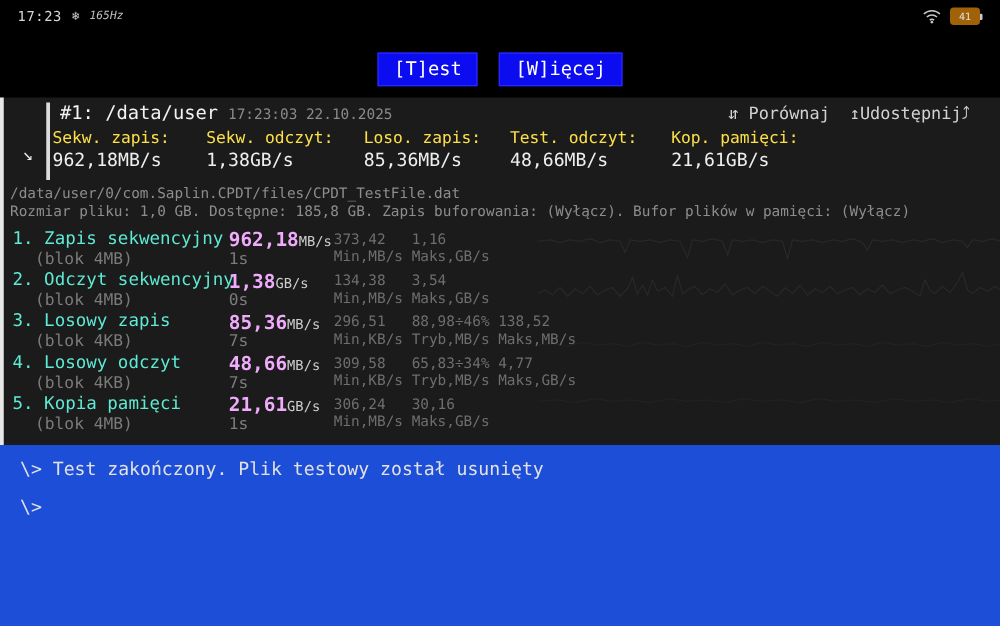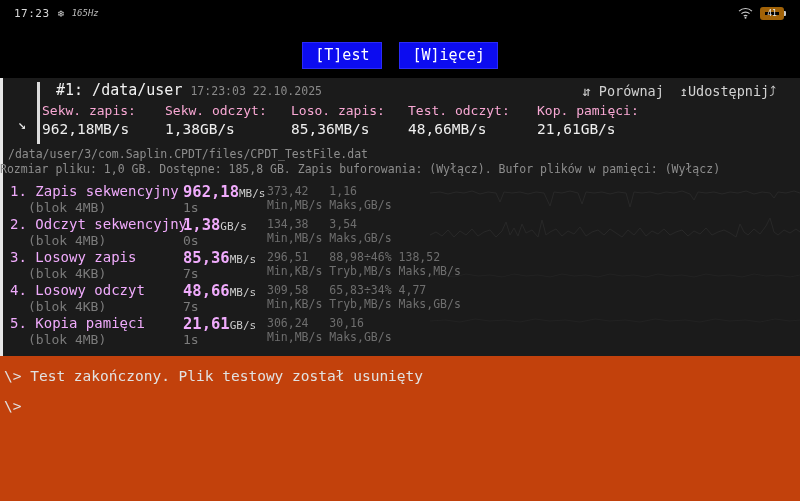--- a/index.html
+++ b/index.html
@@ -10,74 +10,74 @@
   .statusbar { position:absolute; top:0; left:0; width:800px; height:26px;
     display:flex; align-items:center; justify-content:space-between;
     padding:0 14px; color:#d6d6d6; font-size:11px; }
   .sb-left { display:flex; align-items:center; gap:8px; }
   .sb-time { letter-spacing:.5px; }
   .sb-flake { font-size:10px; color:#cfcfcf; }
   .sb-hz { font-style:italic; font-size:9px; color:#bdbdbd; }
   .sb-right { display:flex; align-items:center; gap:7px; }
   .wifi { width:15px; height:12px; }
   .battery { display:flex; align-items:center; }
-  .batt-body { width:24px; height:13px; border:5px solid #a16207; border-radius:3px;
+  .batt-body { width:24px; height:13px; border:7px solid #a16207; border-radius:3px;
     font-size:8px; color:#e3e3e3; display:flex; align-items:center; justify-content:center; }
   .batt-nub { width:2px; height:5px; background:#c9c9c9; border-radius:0 1px 1px 0; }
 
   
   .btnrow { position:absolute; top:42px; left:0; width:800px;
     display:flex; justify-content:center; gap:17px; }
   .blue-btn { background:#0c0cf0; color:#ffffff; border:1px solid #2a2af8;
     font-family:"DejaVu Sans Mono", monospace; font-size:15px;
     padding:3px 12px 4px 12px; cursor:pointer; }
 
   
   .panel { position:absolute; top:78px; left:0; width:800px; height:278px;
     background:#1b1b1b; }
   .edge-strip { position:absolute; left:0; top:0; width:3px; height:278px;
     background:#e8e8e8; }
   .sel-bar { position:absolute; left:37px; top:4px; width:3px; height:62px;
     background:#dcdcdc; }
   .sel-arrow { position:absolute; left:18px; top:38px; color:#e8e8e8; font-size:14px; }
-  .res-title { position:absolute; left:56px; top:3px; color:#f2f2f2; font-size:15px; }
+  .res-title { position:absolute; left:48px; top:3px; color:#f2f2f2; font-size:15px; }
   .res-time { color:#8a8a8a; font-size:11.5px; margin-left:8px; }
   .actions { position:absolute; right:24px; top:5px; display:flex; gap:16px;
     color:#d2d2d2; font-size:13.5px; }
   .action { cursor:pointer; white-space:pre; }
 
   .summary { position:absolute; left:42px; top:25px; display:flex; }
   .sum-col { display:flex; flex-direction:column; }
   .sum-col:nth-child(1){ width:123px; } .sum-col:nth-child(2){ width:126px; }
   .sum-col:nth-child(3){ width:117px; } .sum-col:nth-child(4){ width:129px; }
-  .sum-label { color:#f9a8d4; font-size:13px; white-space:pre; }
+  .sum-label { color:#fde047; font-size:13px; white-space:pre; }
   .sum-value { color:#efefef; font-size:14.5px; margin-top:3px; white-space:pre; }
 
   .file-path { position:absolute; left:8px; top:69px; color:#8d8d8d; font-size:11.5px; }
-  .file-info { position:absolute; left:0; top:84px; color:#8d8d8d; font-size:11.5px; }
+  .file-info { position:absolute; left:8px; top:84px; color:#8d8d8d; font-size:11.5px; }
 
   .tests { position:absolute; left:0; top:104px; width:800px; }
   .t-row { position:relative; height:33px; }
-  .t-name { position:absolute; left:10px; top:1px; color:#f0abfc; font-size:14px; white-space:pre; }
+  .t-name { position:absolute; left:10px; top:1px; color:#5eead4; font-size:14px; white-space:pre; }
   .t-block { position:absolute; left:28px; top:18px; color:#7b7b7b; font-size:13px; }
   .t-value { position:absolute; left:183px; top:0px; white-space:nowrap; }
   .t-num { color:#f0abfc; font-weight:bold; font-size:15.5px; }
   .t-unit { color:#cdcdcd; font-size:11px; }
   .t-dur { position:absolute; left:183px; top:18px; color:#7b7b7b; font-size:13px; }
   .t-stats { position:absolute; left:267px; top:2px; color:#6e6e6e; font-size:11.5px; white-space:pre; }
   .t-statl { position:absolute; left:267px; top:16px; color:#6e6e6e; font-size:11.5px; white-space:pre; }
 
   .sparks { position:absolute; left:430px; top:102px; width:370px; height:170px;
     pointer-events:none; }
   .sparks polyline { fill:none; stroke:#282828; stroke-width:1; }
   .sparks .faint { stroke:#222222; }
 
   
   .terminal { position:absolute; top:356px; left:0; width:800px; height:145px;
-    background:#c2410c; padding:12px 0 0 4px; }
+    background:#1d4ed8; padding:12px 0 0 16px; }
   .term-line { color:#e2e2e2; font-size:14.5px; white-space:pre; margin-bottom:14px; }
 </style>
 </head>
 <body>
 
 <div class="statusbar">
   <div class="sb-left">
     <span class="sb-time">17:23</span>
     <span class="sb-flake">❄</span>
     <span class="sb-hz">165Hz</span>
@@ -131,21 +131,21 @@
     <div class="sum-col">
       <span class="sum-label">Test. odczyt:</span>
       <span class="sum-value">48,66MB/s</span>
     </div>
     <div class="sum-col">
       <span class="sum-label">Kop. pamięci:</span>
       <span class="sum-value">21,61GB/s</span>
     </div>
   </div>
 
-  <div class="file-path">/data/user/3/com.Saplin.CPDT/files/CPDT_TestFile.dat</div>
+  <div class="file-path">/data/user/0/com.Saplin.CPDT/files/CPDT_TestFile.dat</div>
   <div class="file-info">Rozmiar pliku: 1,0 GB. Dostępne: 185,8 GB. Zapis buforowania: (Wyłącz). Bufor plików w pamięci: (Wyłącz)</div>
 
   <svg class="sparks" viewBox="0 0 370 170">
     <polyline points="0,13 10,12 18,14 26,12 34,13 42,11 50,14 58,12 66,13 70,22 74,12 82,13 90,12 98,14 106,12 114,13 120,26 124,12 132,13 140,11 148,13 152,24 156,12 164,13 172,12 180,14 188,12 196,13 200,27 204,12 212,13 220,12 228,14 236,12 244,13 252,11 260,14 264,20 268,12 276,13 284,12 292,14 300,12 308,13 316,11 324,14 332,12 340,13 344,18 348,12 356,13 364,11 370,13"></polyline>
     <polyline points="0,55 6,52 12,56 18,50 24,57 30,51 36,55 42,49 48,56 54,52 60,50 66,57 72,51 76,42 80,55 84,48 88,56 92,44 96,53 102,50 108,57 112,40 116,55 120,52 126,49 132,56 138,51 144,54 150,47 156,56 162,52 168,50 174,55 180,49 186,53 192,57 198,50 204,55 210,48 216,56 222,51 228,54 234,49 240,55 246,52 252,50 258,56 264,51 270,54 276,48 282,55 288,52 294,50 300,53 306,57 310,44 314,52 318,55 324,49 330,54 336,46 340,38 344,52 348,55 354,50 360,53 366,49 370,52"></polyline>
     <polyline class="faint" points="0,96 12,95 24,97 36,94 48,96 60,95 72,97 84,94 96,96 108,95 120,97 132,94 144,96 156,95 168,97 180,94 192,96 204,95 216,97 228,94 240,96 252,95 264,97 276,94 288,96 300,95 312,97 324,94 336,96 348,95 360,97 370,95"></polyline>
     <polyline class="faint" points="0,141 15,140 30,142 45,139 60,141 75,140 90,142 105,139 120,141 135,140 150,142 165,139 180,141 195,140 210,142 225,139 240,141 255,140 270,142 285,139 300,141 315,140 330,142 345,139 360,141 370,140"></polyline>
   </svg>
 
   <div class="tests">

